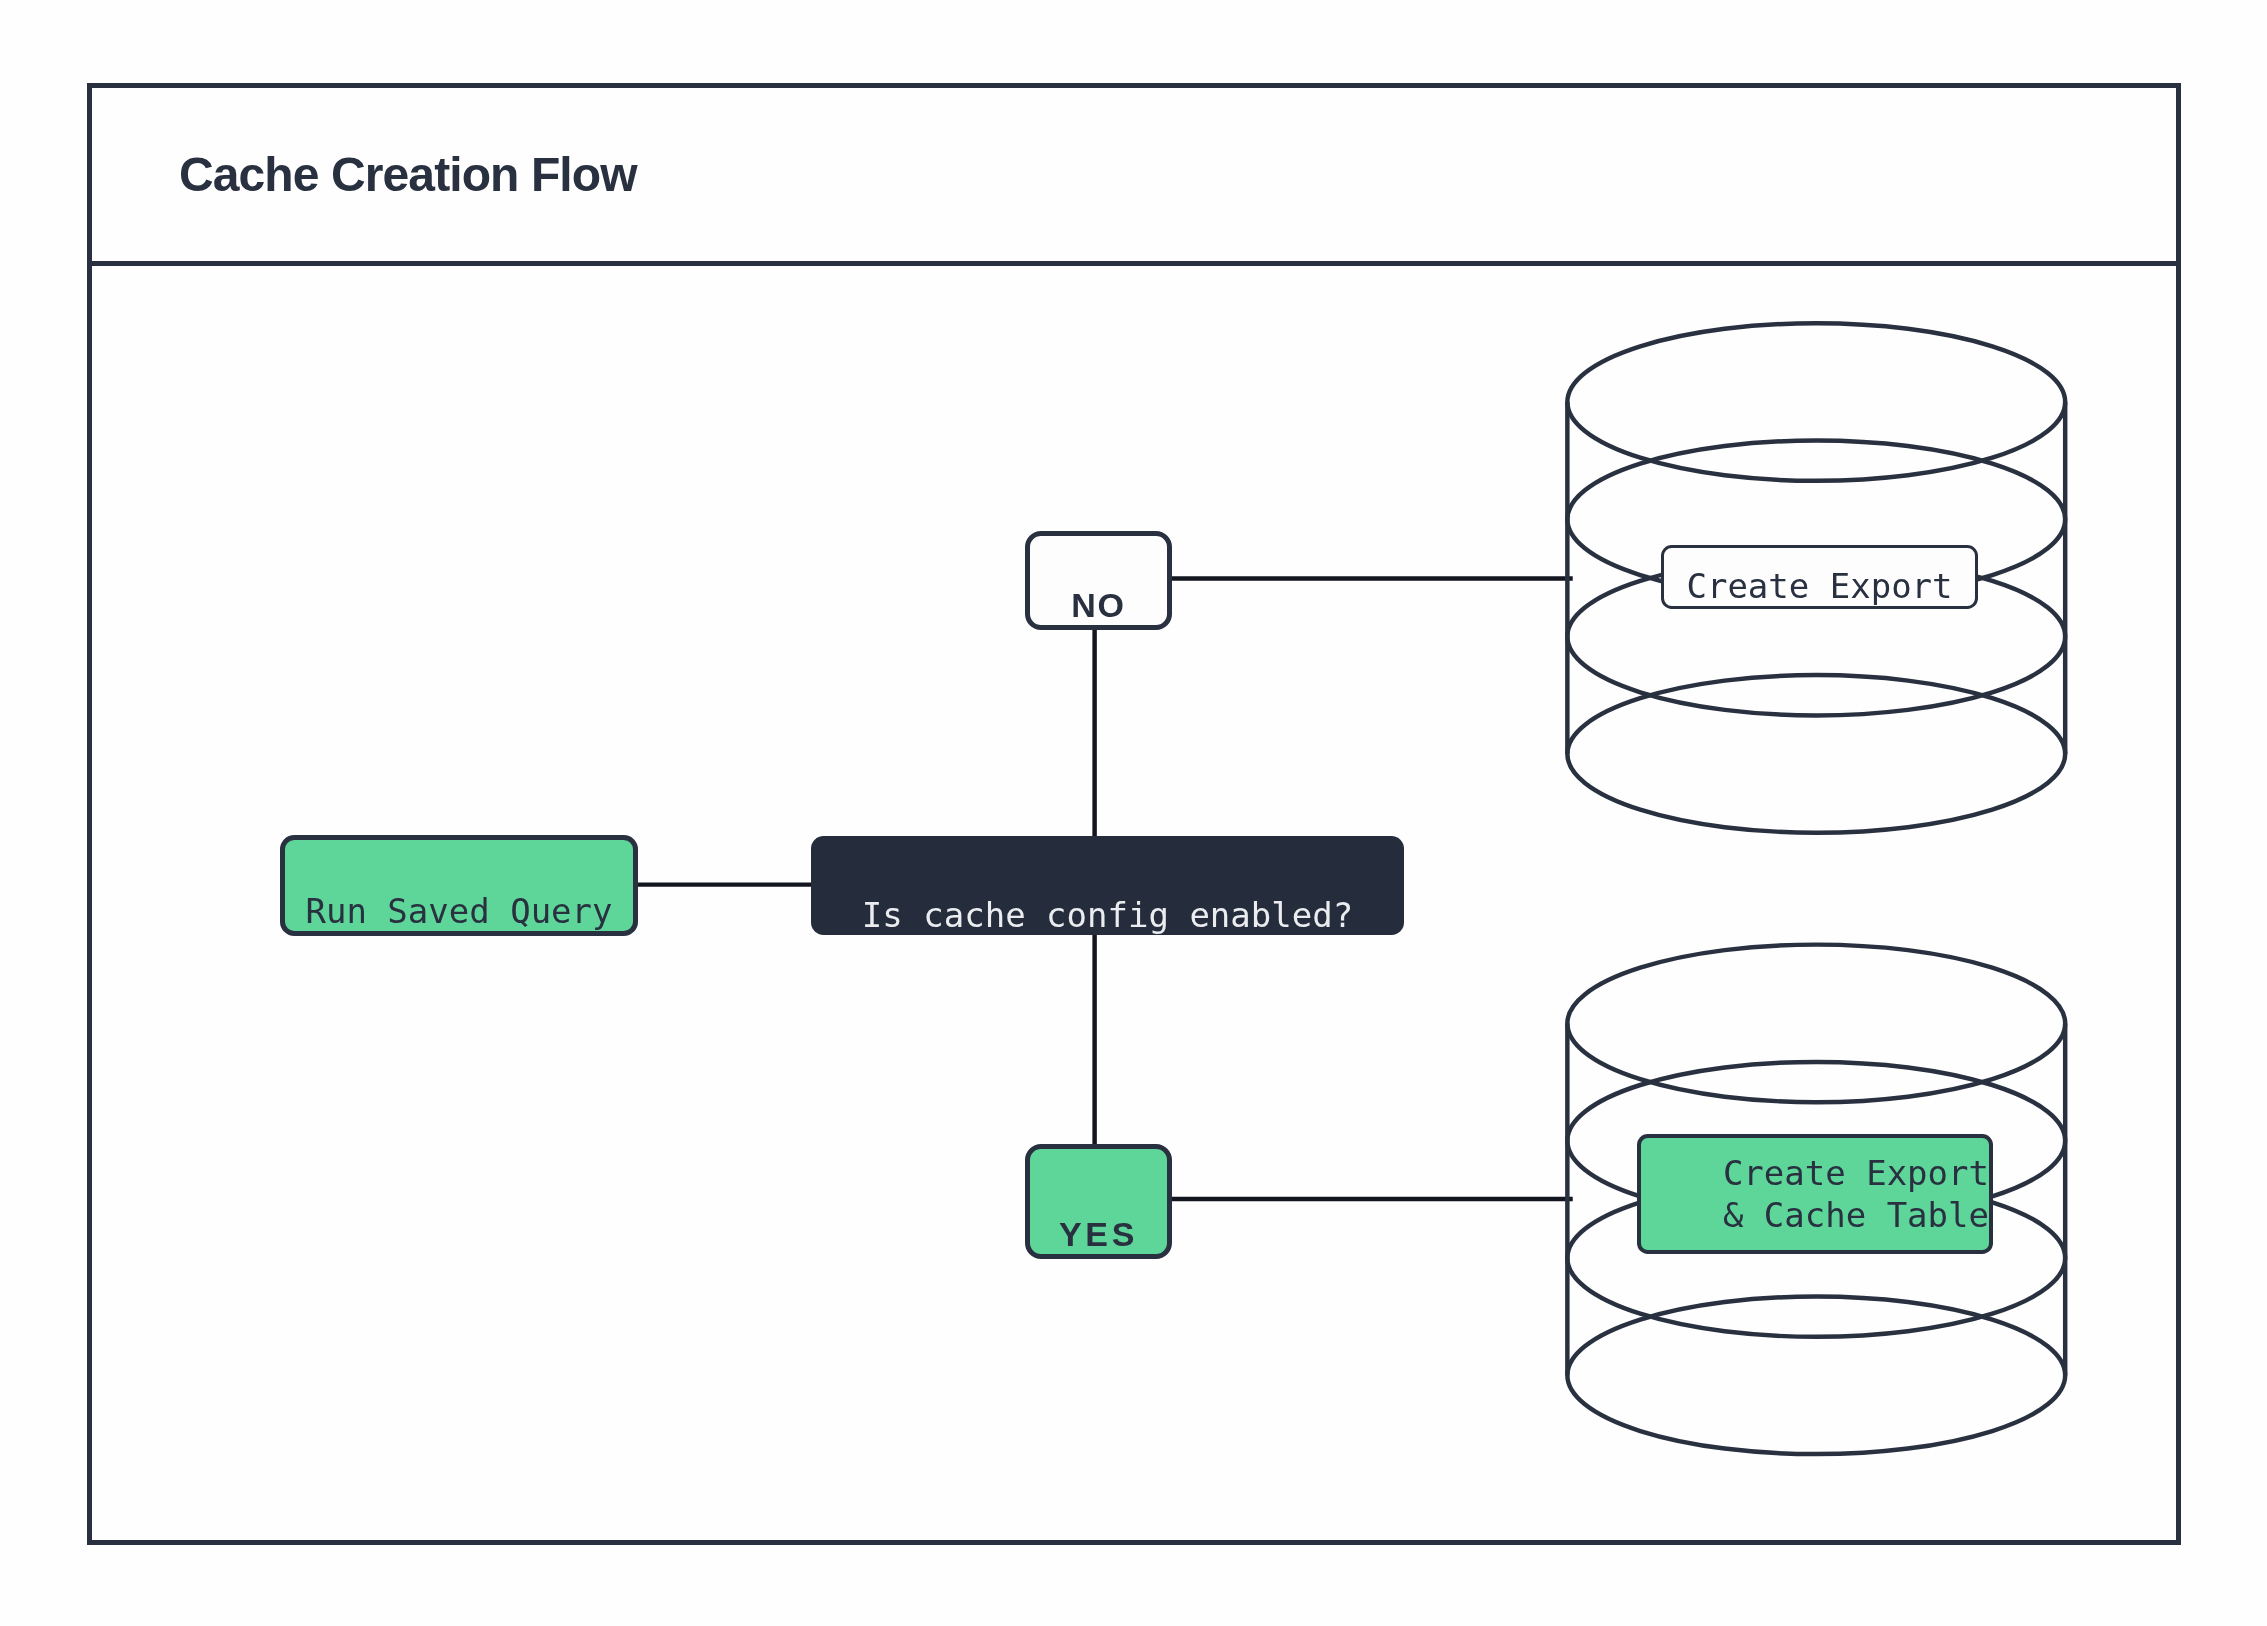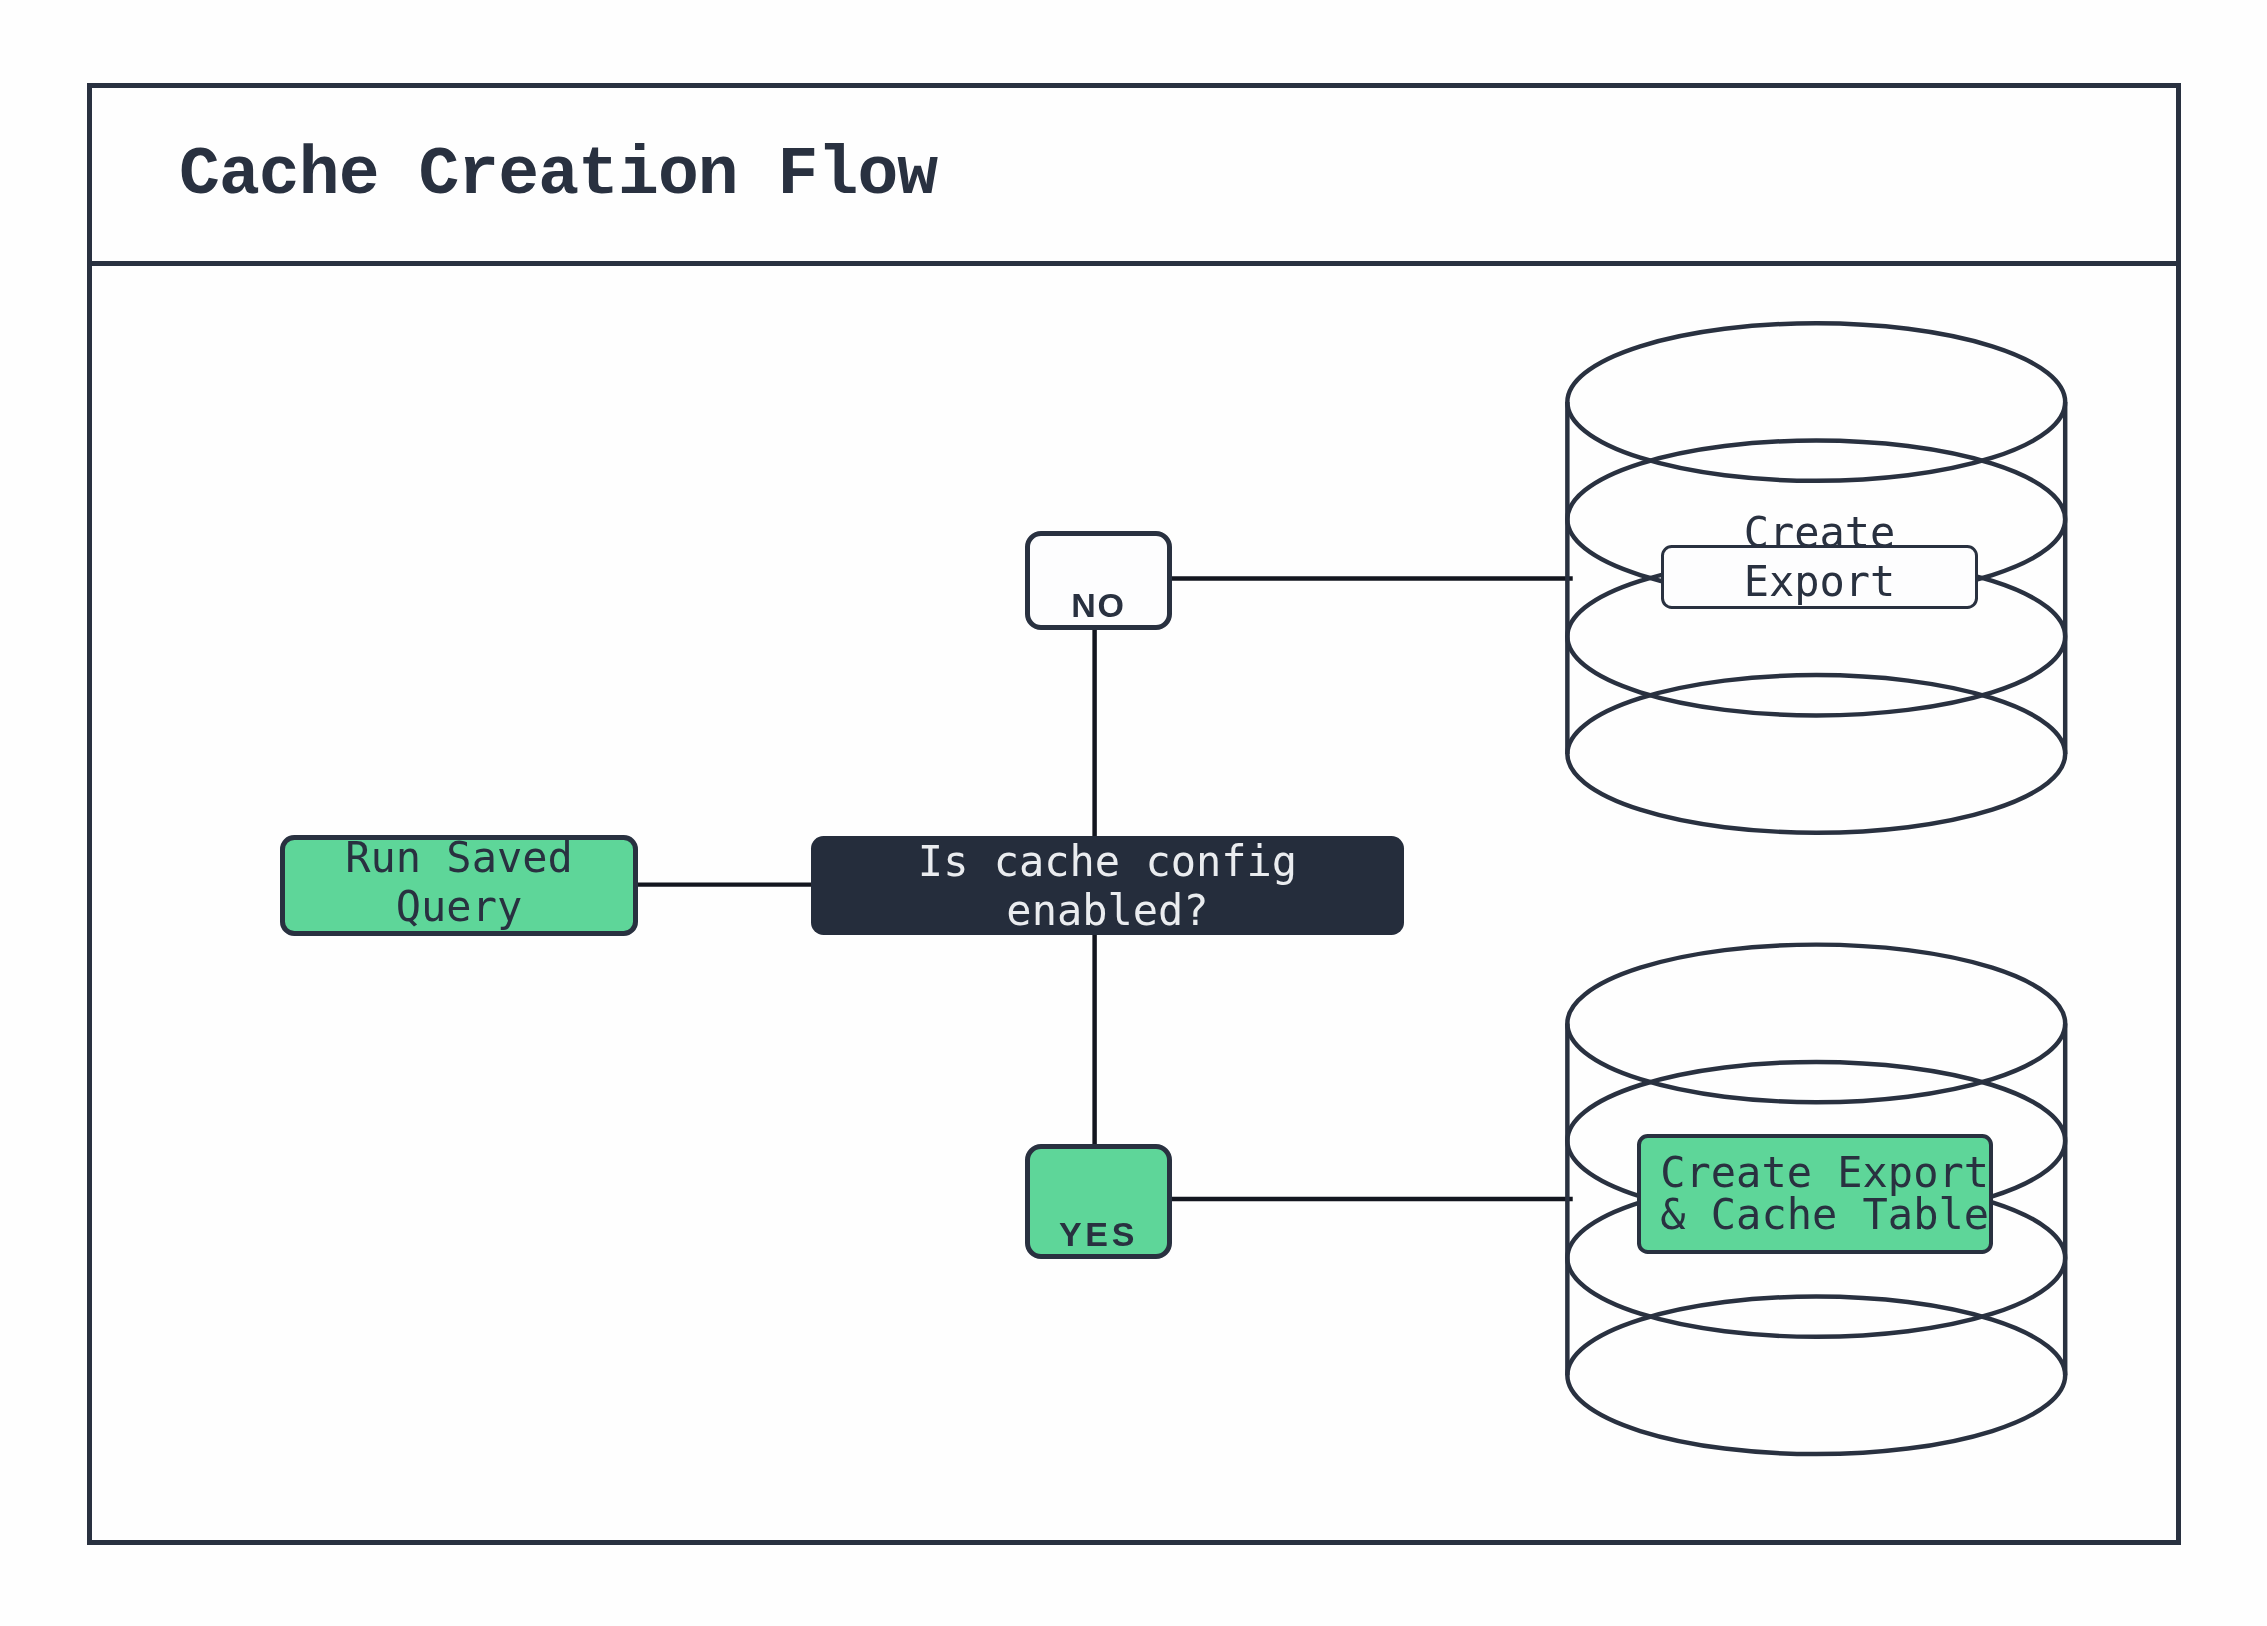--- a/index.html
+++ b/index.html
@@ -32,36 +32,35 @@
   }
   .header{
     height:173px;
     border-bottom:5.4px solid var(--ink);
     display:flex;align-items:center;
     padding-left:87px;
     box-sizing:content-box;
   }
   .title{
     margin:0;
-    font-size:68px;font-weight:700;
+    font-size:48px;font-weight:700;
     color:var(--ink);
     letter-spacing:-0.9px;
-    font-family:Liberation Mono, monospace;
   }
 
   .node{
     position:absolute;
     box-sizing:border-box;
     display:flex;align-items:flex-end;justify-content:center;
     text-align:center;
   }
   .mono{
     font-family:"DejaVu Sans Mono", monospace;
     font-weight:500;
-    font-size:42px;
+    font-size:34px;
     color:var(--ink);
   }
   .node-start{
     left:280px;top:835px;width:358px;height:101px;
     background:var(--green);
     border:5.4px solid var(--ink);border-radius:14.3px;
   }
   .node-decision{
     left:811px;top:836px;width:593px;height:99px;
     background:var(--dark);

